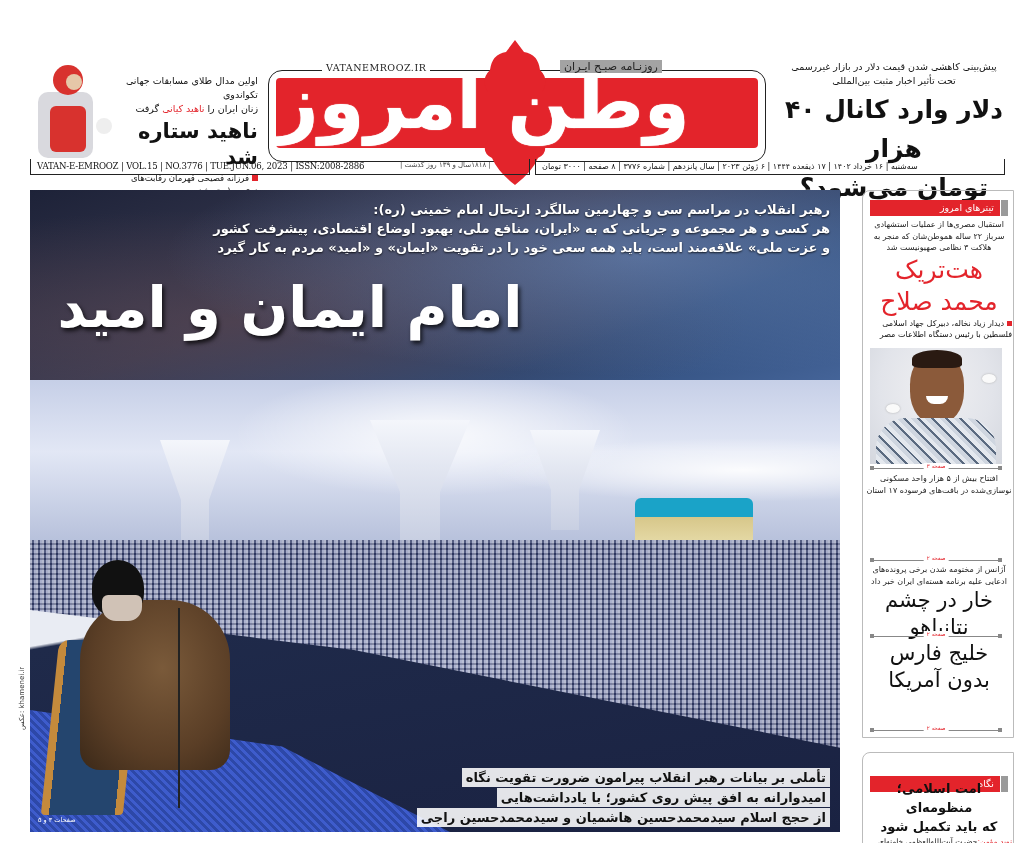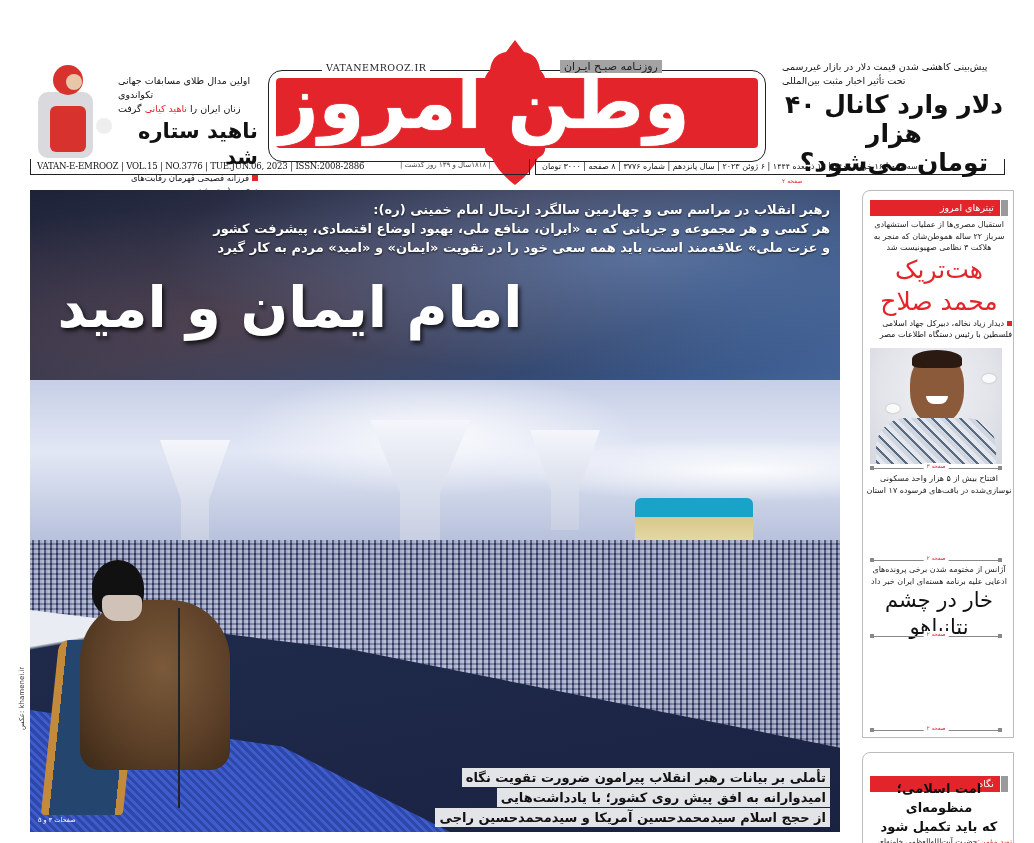--- a/index.html
+++ b/index.html
@@ -40,31 +40,31 @@
     }
     .dateline.en { left: 30px; width: 500px; font-family: "DejaVu Serif", serif; font-size: 8.6px; letter-spacing: -0.2px;}
     .dateline.fa { left: 535px; width: 470px; direction: rtl; text-align: left; }
     .anniv { left: 400px; top: 161px; font-size: 7px; color: #444; direction: rtl; }
 
     
     .athlete {
       left: 28px; top: 62px; width: 90px; height: 96px;
     }
     .teaser-left { left: 118px; top: 74px; width: 140px; }
-    .teaser-kicker { font-size: 9.5px; line-height: 14px; direction: rtl; text-align: left; }
+    .teaser-kicker { font-size: 9.5px; line-height: 14px; direction: rtl; text-align: right; }
     .teaser-kicker .hl { color: #e3242b; }
     .teaser-head { font-size: 21px; font-weight: bold; line-height: 26px; direction: rtl; text-align: right; margin-top: 2px; letter-spacing: -0.5px;}
     .teaser-sub { font-size: 8.5px; line-height: 12px; direction: rtl; text-align: right; margin-top: 2px; }
     .teaser-sub .sq { display: inline-block; width: 6px; height: 6px; background: #e3242b; margin-left: 3px; }
     .page-ref { font-size: 6px; color: #e3242b; direction: rtl; text-align: right; }
 
     
     .teaser-right { left: 782px; top: 60px; width: 224px; }
-    .teaser-right .teaser-kicker { font-size: 9.5px; line-height: 14px; }
-    .teaser-right .teaser-head { text-align: center; font-size: 25px; line-height: 29px; }
+    .teaser-right .teaser-kicker { text-align: center; font-size: 9.5px; line-height: 14px; }
+    .teaser-right .teaser-head { text-align: center; font-size: 25px; line-height: 39px; }
     .teaser-right .page-ref { text-align: left; }
 
     
     .hero {
       left: 30px; top: 190px; width: 810px; height: 642px; overflow: hidden;
       background: linear-gradient(180deg, #1c2c48 0%, #2b4166 18%, #3e5a86 30%, #aab8d8 45%, #cfd8ee 55%, #7d8bb0 64%, #4a567e 78%, #2a3357 100%);
     }
     .hero .ceiling {
       left: 0; top: 0; width: 810px; height: 220px;
       background:
@@ -256,21 +256,21 @@
 
   <div class="abs hero-kicker">
     <div>رهبر انقلاب در مراسم سی و چهارمین سالگرد ارتحال امام خمینی (ره):</div>
     <div>هر کسی و هر مجموعه و جریانی که به «ایران، منافع ملی، بهبود اوضاع اقتصادی، پیشرفت کشور</div>
     <div>و عزت ملی» علاقه‌مند است، باید همه سعی خود را در تقویت «ایمان» و «امید» مردم به کار گیرد</div>
   </div>
   <div class="abs hero-headline">امام ایمان و امید</div>
   <div class="abs hero-caption">
     <div>تأملی بر بیانات رهبر انقلاب پیرامون ضرورت تقویت نگاه</div>
     <div>امیدوارانه به افق پیش روی کشور؛ با یادداشت‌هایی</div>
-    <div>از حجج اسلام سیدمحمدحسین آمریکا و سیدمحمدحسین راجی</div>
+    <div>از حجج اسلام سیدمحمدحسین هاشمیان و سیدمحمدحسین راجی</div>
   </div>
   <div class="abs page-note">صفحات ۳ و ۵</div>
 </div>
 <div class="abs photo-credit" style="left:18px;top:730px;">عکس: khamenei.ir</div>
 
 <div class="abs rcol-box"></div>
 <div class="abs section-tag tag1">تیترهای امروز</div>
 
 <div class="abs rc-block" style="top:219px;">
   <div class="rc-kicker">استقبال مصری‌ها از عملیات استشهادی سرباز ۲۲ ساله هموطن‌شان که منجر به هلاکت ۳ نظامی صهیونیست شد</div>
@@ -311,20 +311,21 @@
 </div>
 
 <div class="abs divider" style="top:632px;">
     <div class="line"></div>
     <div class="dot" style="left:0"></div>
     <div class="dot" style="right:0"></div>
     <div class="lbl">صفحه ۲</div>
   </div>
 
 <div class="abs rc-block" style="top:640px;">
+  <div class="rc-head"><span>خلیج فارس</span><br><span>بدون آمریکا</span></div>
 </div>
 
 <div class="abs divider" style="top:726px;">
     <div class="line"></div>
     <div class="dot" style="left:0"></div>
     <div class="dot" style="right:0"></div>
     <div class="lbl">صفحه ۲</div>
   </div>
 
 <div class="abs rcol-box2"></div>

